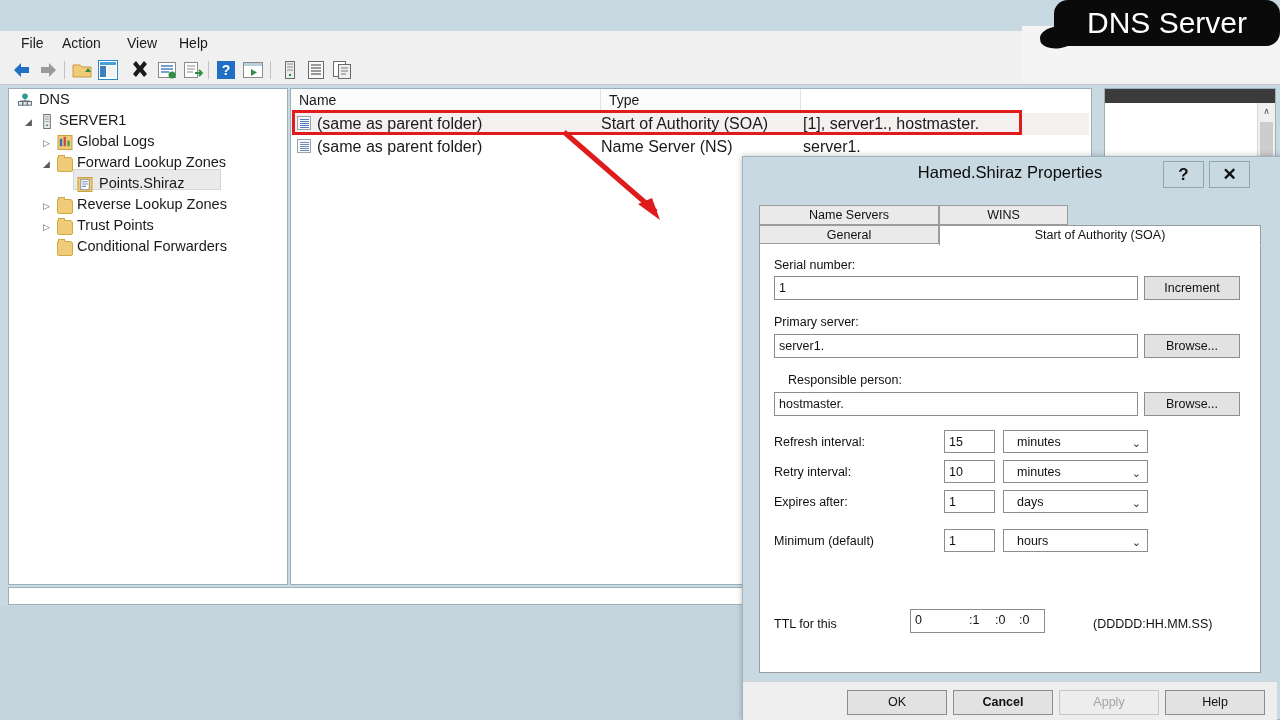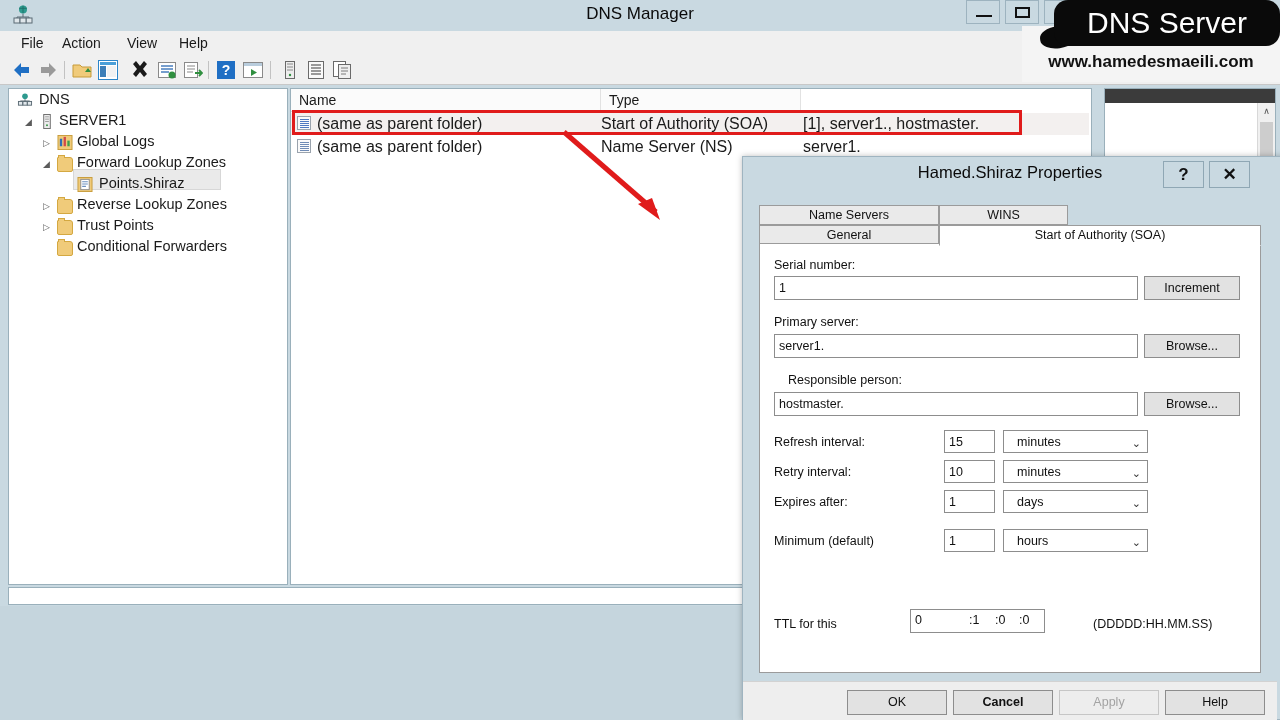--- a/index.html
+++ b/index.html
@@ -112,40 +112,20 @@
 <div id="server-manager">
   <div id="sm-body">
     
     
     
   </div>
 </div>
 
 <div id="dns-window">
 
-  <div id="titlebar">
-    <svg id="app-icon" viewBox="0 0 22 22">
-      <circle cx="11" cy="4.5" r="4" fill="#2e9a8f"></circle>
-      <path d="M7.2 3.3h7.6M11 0.6v7.8" stroke="#1d6f68" stroke-width="0.9"></path>
-      <rect x="2" y="13" width="6" height="5" fill="#dfe6ea" stroke="#5b6b74"></rect>
-      <rect x="14" y="13" width="6" height="5" fill="#dfe6ea" stroke="#5b6b74"></rect>
-      <rect x="8" y="13" width="6" height="5" fill="#dfe6ea" stroke="#5b6b74"></rect>
-      <path d="M11 9v3M5 12h12M5 12v1M17 12v1" stroke="#5b6b74" stroke-width="1" fill="none"></path>
-    </svg>
-    <div id="title-text">DNS Manager</div>
-    <div class="win-btn" id="btn-min">
-      <div id="min-bar"></div>
-    </div>
-    <div class="win-btn" id="btn-max">
-      <div id="max-box"></div>
-    </div>
-    <div class="win-btn" id="btn-close">
-      <span class="win-glyph">✕</span>
-    </div>
-  </div>
 
   <div id="menubar">
     <div class="menu-item" style="left:14px;">File</div>
     <div class="menu-item" style="left:55px;">Action</div>
     <div class="menu-item" style="left:120px;">View</div>
     <div class="menu-item" style="left:172px;">Help</div>
   </div>
 
   <div id="toolbar">
     <svg class="tb-ico" style="left:12px;" viewBox="0 0 20 20">
@@ -382,14 +362,13 @@
     <div class="btn disabled" style="left:316px;top:8px;width:100px;height:25px;">Apply</div>
     <div class="btn" style="left:422px;top:8px;width:100px;height:25px;">Help</div>
   </div>
 </div>
 
 <div id="watermark">
   <div id="wm-white"></div>
   <div id="wm-black-tail"></div>
   <div id="wm-black"></div>
   <div id="wm-title">DNS Server</div>
-  <div id="wm-url">www.hamedesmaeili.com</div>
 </div>
 
 </body></html>

